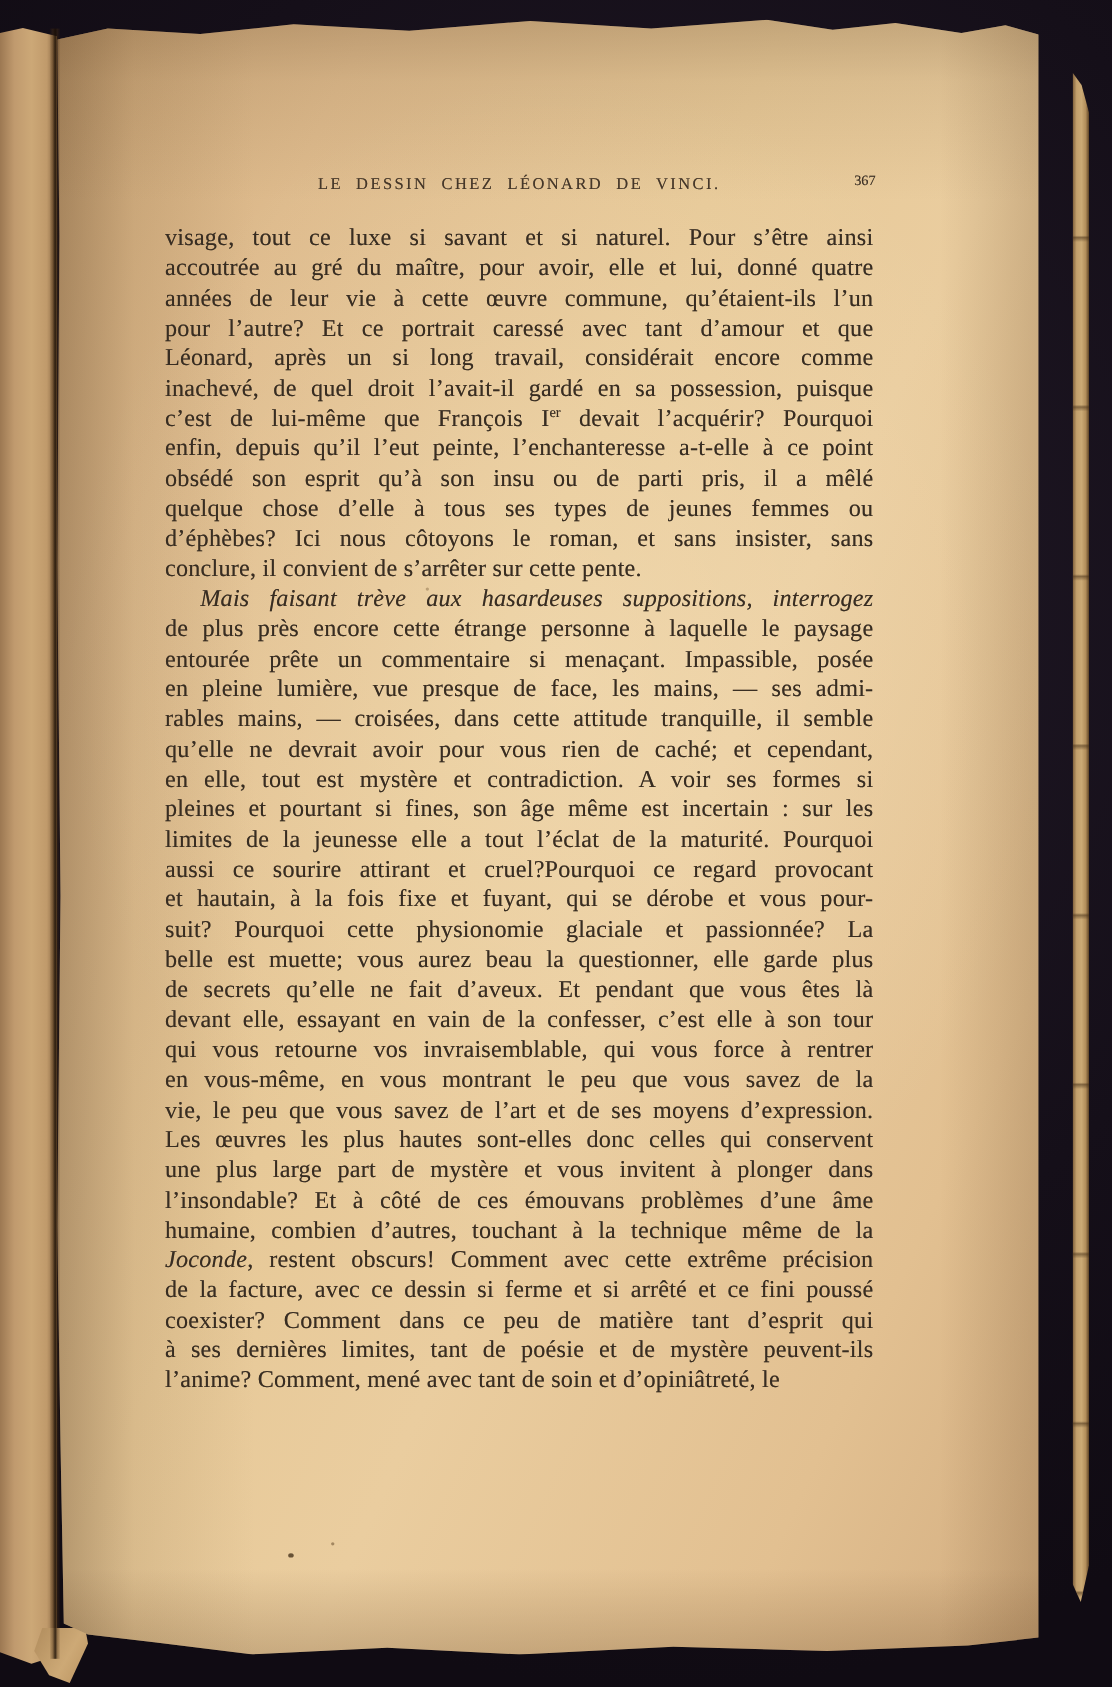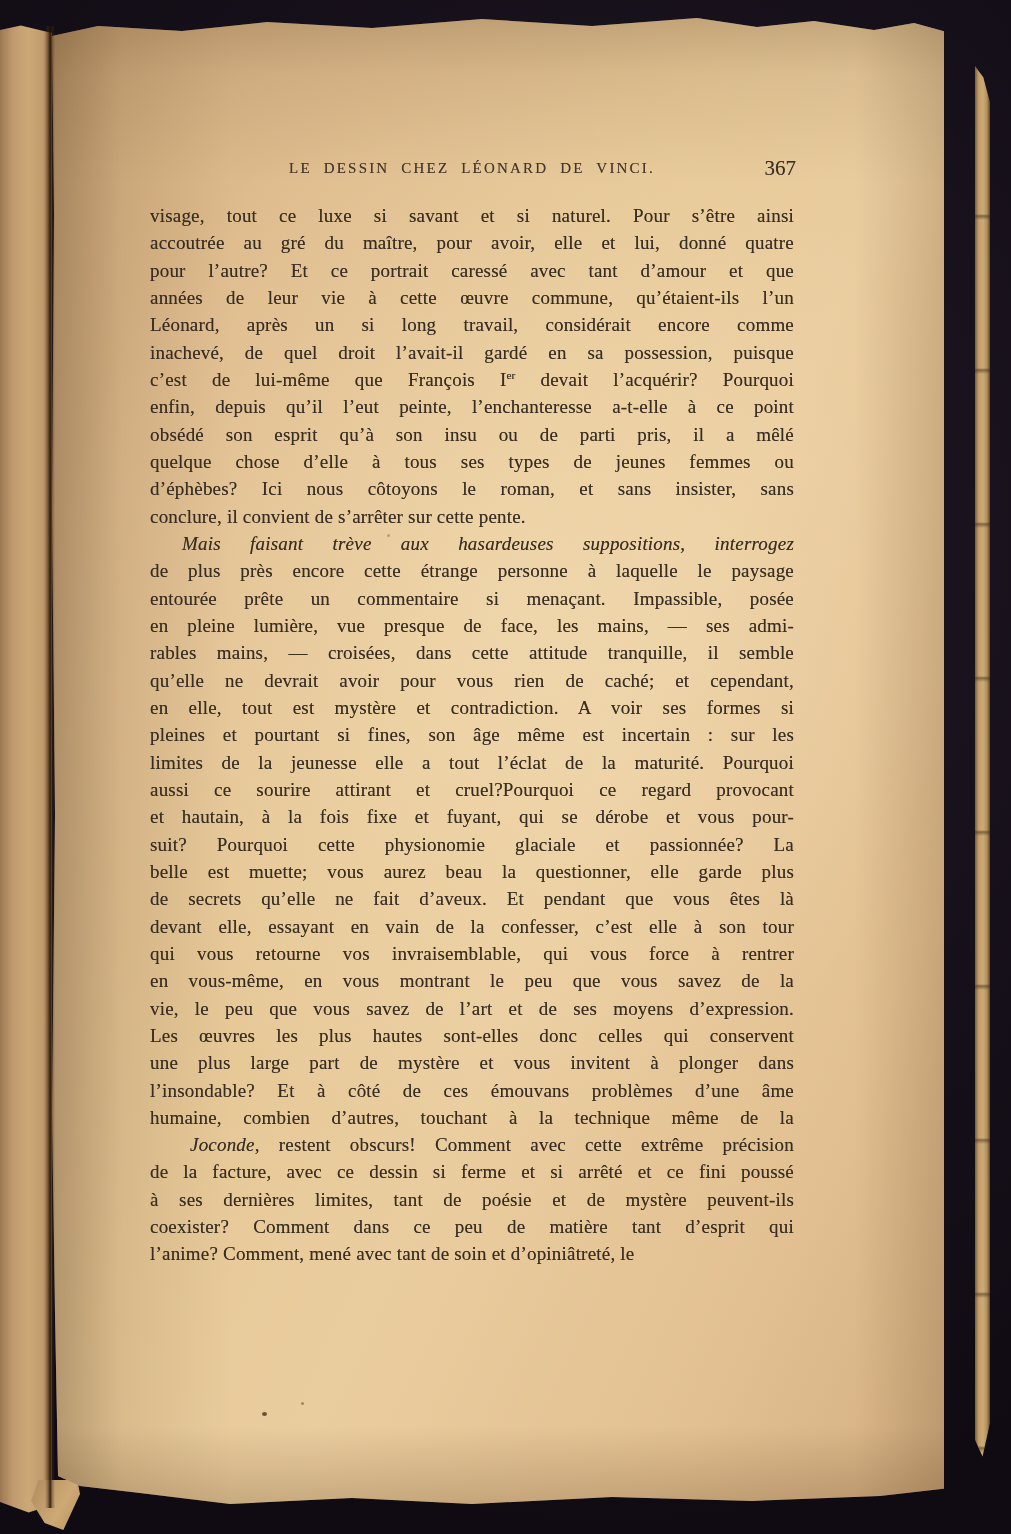--- a/index.html
+++ b/index.html
@@ -74,40 +74,40 @@
   .running-header {
     position: absolute; left: 98px; top: 146px; width: 644px; height: 28px;
   }
   .running-title {
     display: block; text-align: center;
     font-size: 15px; letter-spacing: 2.2px; word-spacing: 6px;
     color: #453729; text-shadow: 0 0 0.5px rgba(69,55,41,0.55);
   }
   .page-number {
     position: absolute; right: -2px; top: -4px;
-    font-size: 21px; color: #3d3126;
+    font-size: 13px; color: #3d3126;
     text-shadow: 0 0 0.5px rgba(61,49,38,0.5);
   }
 
   
   .body-text {
     position: absolute; left: 98px; top: 188px; width: 644px;
     color: #382d22;
     text-shadow: 0 0 0.55px rgba(56,45,34,0.55);
   }
   .line {
     height: 27.33px; line-height: 27.33px;
-    font-size: 19px; letter-spacing: 0.2px;
+    font-size: 22px; letter-spacing: 0.2px;
     text-align: justify; text-align-last: justify;
     overflow: hidden; white-space: normal;
   }
   .line.para-end { text-align-last: left; }
   .line.indent { padding-left: 32px; font-style: italic; }
   .line sup { font-size: 0.6em; vertical-align: super; line-height: 0; letter-spacing: 0; }
-  .line i { font-style: italic; margin-left: 40px; }
+  .line i { font-style: italic; }
 
   
   .speck { position: absolute; border-radius: 50%; z-index: 4; }
   .speck-1 { left: 210px; top: 1398px; width: 5px; height: 4px; background: rgba(66,47,24,0.78); }
   .speck-2 { left: 249px; top: 1388px; width: 3px; height: 3px; background: rgba(92,66,35,0.5); }
   .speck-3 { left: 335px; top: 520px; width: 3px; height: 3px; background: rgba(100,72,38,0.35); }
 </style>
 </head>
 <body>
 
@@ -117,22 +117,22 @@
 
 <div class="page">
   <header class="running-header">
     <span class="running-title">LE DESSIN CHEZ LÉONARD DE VINCI.</span>
     <span class="page-number">367</span>
   </header>
 
   <main class="body-text">
       <div class="line">visage, tout ce luxe si savant et si naturel. Pour s’être ainsi</div>
       <div class="line">accoutrée au gré du maître, pour avoir, elle et lui, donné quatre</div>
+      <div class="line">années de leur vie à cette œuvre commune, qu’étaient-ils l’un</div>
       <div class="line">pour l’autre? Et ce portrait caressé avec tant d’amour et que</div>
-      <div class="line">années de leur vie à cette œuvre commune, qu’étaient-ils l’un</div>
       <div class="line">Léonard, après un si long travail, considérait encore comme</div>
       <div class="line">inachevé, de quel droit l’avait-il gardé en sa possession, puisque</div>
       <div class="line">c’est de lui-même que François I<sup>er</sup> devait l’acquérir? Pourquoi</div>
       <div class="line">enfin, depuis qu’il l’eut peinte, l’enchanteresse a-t-elle à ce point</div>
       <div class="line">obsédé son esprit qu’à son insu ou de parti pris, il a mêlé</div>
       <div class="line">quelque chose d’elle à tous ses types de jeunes femmes ou</div>
       <div class="line">d’éphèbes? Ici nous côtoyons le roman, et sans insister, sans</div>
       <div class="line para-end">conclure, il convient de s’arrêter sur cette pente.</div>
       <div class="line indent">Mais faisant trève aux hasardeuses suppositions, interrogez</div>
       <div class="line">de plus près encore cette étrange personne à laquelle le paysage</div>
@@ -151,22 +151,22 @@
       <div class="line">devant elle, essayant en vain de la confesser, c’est elle à son tour</div>
       <div class="line">qui vous retourne vos invraisemblable, qui vous force à rentrer</div>
       <div class="line">en vous-même, en vous montrant le peu que vous savez de la</div>
       <div class="line">vie, le peu que vous savez de l’art et de ses moyens d’expression.</div>
       <div class="line">Les œuvres les plus hautes sont-elles donc celles qui conservent</div>
       <div class="line">une plus large part de mystère et vous invitent à plonger dans</div>
       <div class="line">l’insondable? Et à côté de ces émouvans problèmes d’une âme</div>
       <div class="line">humaine, combien d’autres, touchant à la technique même de la</div>
       <div class="line"><i>Joconde</i>, restent obscurs! Comment avec cette extrême précision</div>
       <div class="line">de la facture, avec ce dessin si ferme et si arrêté et ce fini poussé</div>
+      <div class="line">coexister? Comment dans ce peu de matière tant d’esprit qui</div>
       <div class="line">à ses dernières limites, tant de poésie et de mystère peuvent-ils</div>
-      <div class="line">coexister? Comment dans ce peu de matière tant d’esprit qui</div>
       <div class="line para-end">l’anime? Comment, mené avec tant de soin et d’opiniâtreté, le</div>
     </main>
 
   <span class="speck speck-1"></span>
   <span class="speck speck-2"></span>
   <span class="speck speck-3"></span>
 </div>
 
 <div class="gutter-shadow"></div>
 

